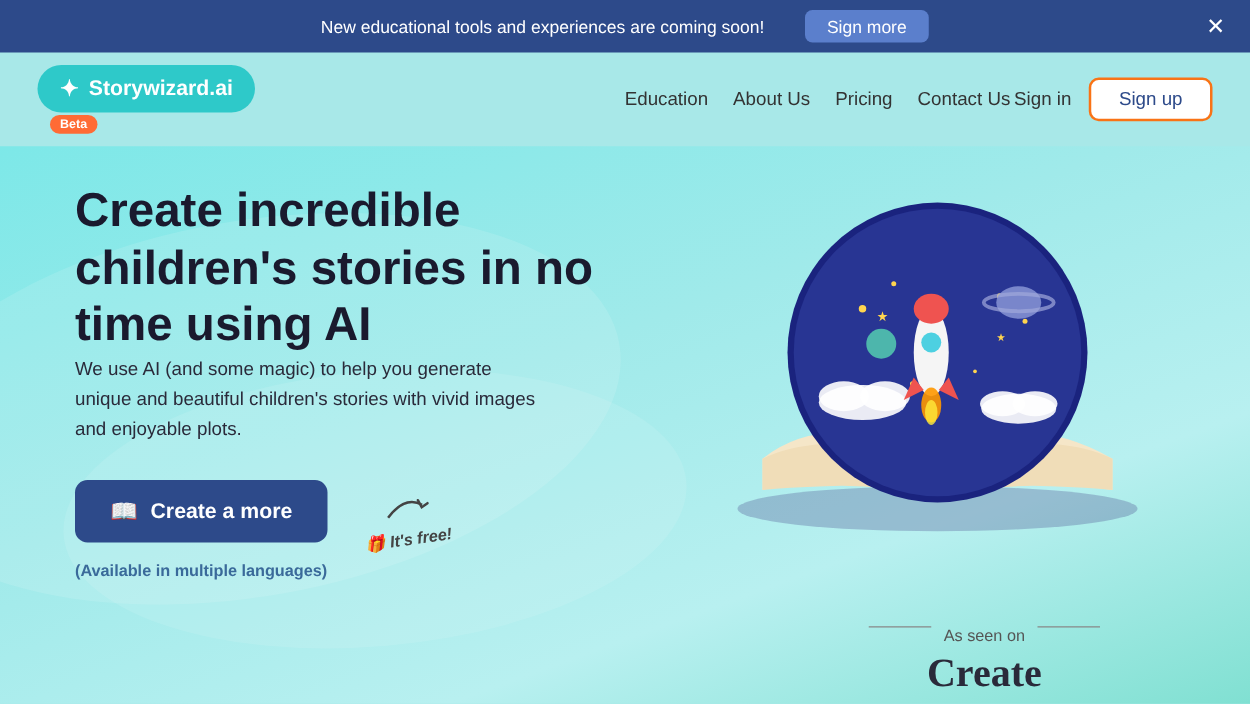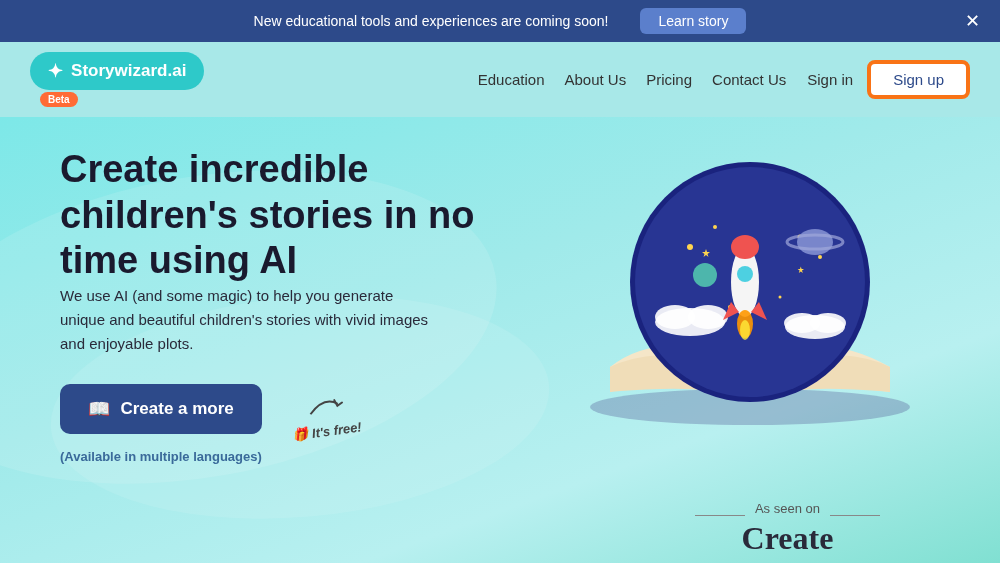--- a/index.html
+++ b/index.html
@@ -84,25 +84,25 @@
     }
     .nav-links li a {
       text-decoration: none;
       color: #333;
       font-size: 15px;
     }
     .signin-link {
       color: #333;
       font-size: 15px;
       text-decoration: none;
-      margin-left: 21px;
+      margin-left: 3px;
     }
     .signup-btn {
       background: white;
-      border: 4px solid #f97316;
+      border: 2px solid #f97316;
       color: #2d4a8a;
       border-radius: 8px;
       padding: 7px 22px;
       font-size: 15px;
       cursor: pointer;
       margin-left: 14px;
       font-weight: 500;
     }
 
     
@@ -230,21 +230,21 @@
       position: absolute;
       bottom: 20px;
       right: 120px;
       display: flex;
       flex-direction: column;
       align-items: center;
       gap: 4px;
     }
     .as-seen-label {
       display: flex;
-      align-items: flex-end;
+      align-items: flex-start;
       gap: 10px;
       color: #555;
       font-size: 13px;
     }
     .as-seen-line {
       width: 50px;
       height: 1px;
       background: #888;
     }
     .forbes-text {
@@ -252,21 +252,21 @@
       font-weight: 800;
       color: #2a2a3a;
       font-family: Georgia, serif;
     }
   </style>
 </head>
 <body>
 
 <div class="announcement-bar">
   <span>New educational tools and experiences are coming soon!</span>
-  <button class="learn-more-btn">Learn story</button>
+  <button class="learn-more-btn">Sign more</button>
   <button class="close-btn">✕</button>
 </div>
 
 <nav>
   <div class="logo-container">
     <div class="logo">
       <span class="logo-icon">✦</span>
       <span>Storywizard.ai</span>
     </div>
     <span class="beta-badge">Beta</span>

